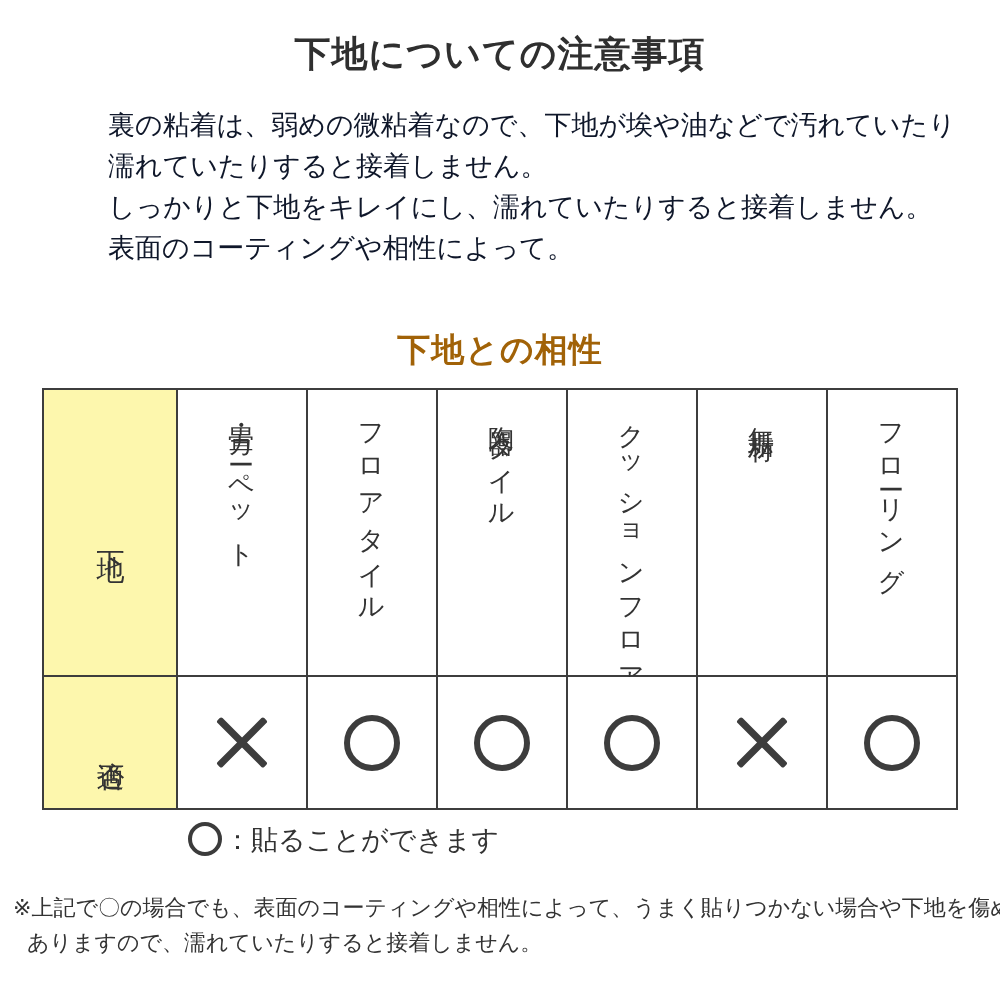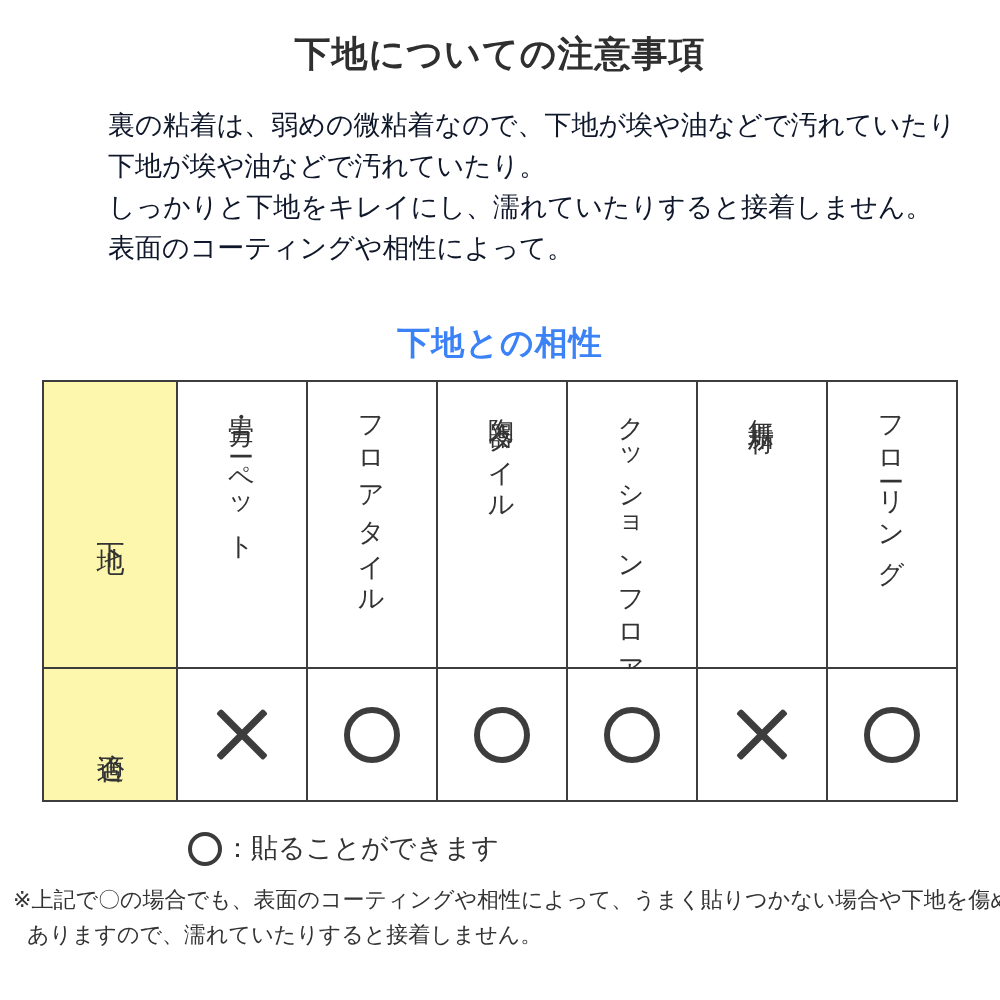--- a/index.html
+++ b/index.html
@@ -20,23 +20,23 @@
   }
 
   .intro {
     margin: 26px 60px 0 108px;
     font-size: 27px; line-height: 41px;
     color: #0f172a;
     white-space: nowrap;
   }
 
   .table-title {
-    margin: 8px; padding-top: 44px;
+    margin: 15px; padding-top: 44px;
     text-align: center;
-    font-size: 33px; font-weight: bold; color: #3b82f6;
+    font-size: 33px; font-weight: bold; color: #a16207;
     letter-spacing: 1px;
     line-height: 46px;
   }
 
   .compat-table {
     margin-left: 42px; margin-top: 14px;
     display: grid;
     grid-template-columns: 134px repeat(6, 130px);
     grid-template-rows: 287px 133px;
     border-top: 2px solid #3d3d3d;
@@ -73,21 +73,21 @@
     content: ""; position: absolute; left: -1px; right: -1px; top: 50%;
     height: 7px; margin-top: -3.5px; background: #3d3d3d; border-radius: 2px;
   }
   .mark-x::before { transform: rotate(45deg); }
   .mark-x::after  { transform: rotate(-45deg); }
 
   
   .legend { position: relative; height: 52px; margin-top: 12px; }
   .legend-item {
     position: absolute; top: 0; height: 52px;
-    display: flex; align-items: flex-end;
+    display: flex; align-items: flex-start;
     font-size: 27px; color: #333333; white-space: nowrap;
   }
   .legend-item.first { left: 188px; }
   .legend-item.second { left: 555px; }
   .legend-icon-o {
     display: inline-block; width: 26px; height: 26px;
     border: 4px solid #3b3b3b; border-radius: 50%;
     margin-right: 2px;
   }
   .legend-icon-x { position: relative; display: inline-block; width: 26px; height: 26px; margin-right: 2px; }
@@ -107,21 +107,21 @@
 </style>
 </head>
 <body>
 
 <div class="page">
 
   <h1 class="title">下地についての注意事項</h1>
 
   <div class="intro">
     <div>裏の粘着は、弱めの微粘着なので、下地が埃や油などで汚れていたり</div>
-    <div>下地が埃や油などで汚れていたり。</div>
+    <div>濡れていたりすると接着しません。</div>
     <div>しっかりと下地をキレイにし、濡れていたりすると接着しません。</div>
     <div>表面のコーティングや相性によって。</div>
   </div>
 
   <h2 class="table-title">下地との相性</h2>
 
   <div class="compat-table">
 
     <div class="cell yellow row-head">
       <span class="vtext">下地</span>

